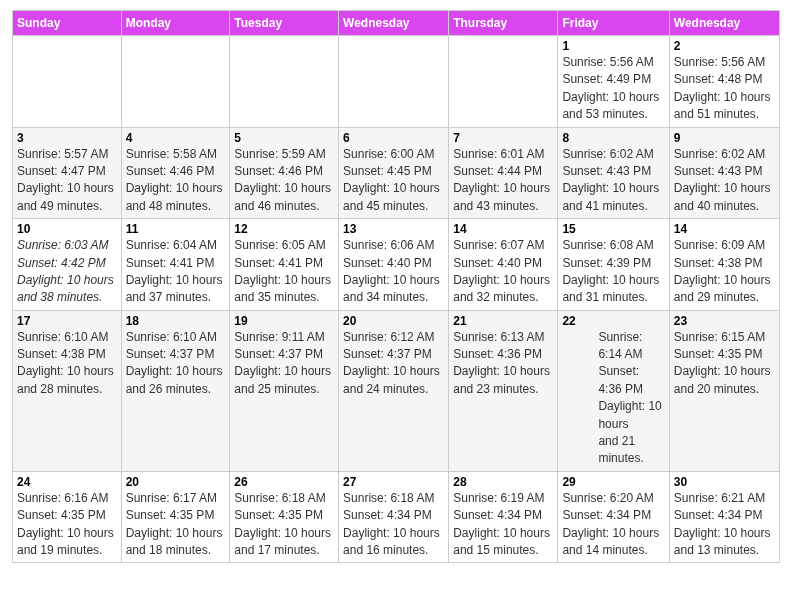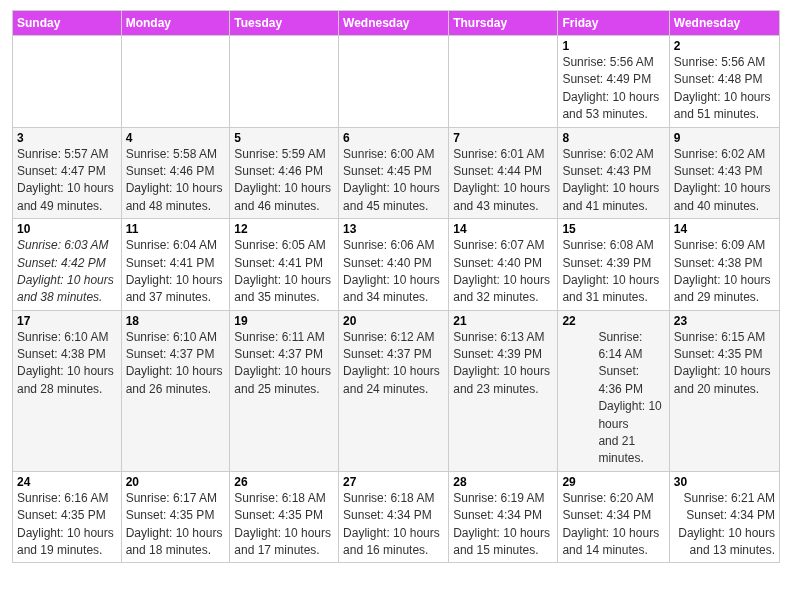--- a/index.html
+++ b/index.html
@@ -247,36 +247,36 @@
           </td>
           <td>
             <span class="day-number">18</span>
             <div class="day-info" style="white-space: pre-line;">Sunrise: 6:10 AM
 Sunset: 4:37 PM
 Daylight: 10 hours
 and 26 minutes.</div>
           </td>
           <td>
             <span class="day-number">19</span>
-            <div class="day-info" style="white-space: pre-line;">Sunrise: 6:11 AM
+            <div class="day-info" style="white-space: pre-line;">Sunrise: 9:11 AM
 Sunset: 4:37 PM
 Daylight: 10 hours
 and 25 minutes.</div>
           </td>
           <td>
             <span class="day-number">20</span>
             <div class="day-info" style="white-space: pre-line;">Sunrise: 6:12 AM
 Sunset: 4:37 PM
 Daylight: 10 hours
 and 24 minutes.</div>
           </td>
           <td>
             <span class="day-number">21</span>
             <div class="day-info" style="white-space: pre-line;">Sunrise: 6:13 AM
-Sunset: 4:39 PM
+Sunset: 4:36 PM
 Daylight: 10 hours
 and 23 minutes.</div>
           </td>
           <td>
             <span class="day-number">22</span>
             <div class="day-info" style="white-space: pre-line; margin-left: 36px;">Sunrise: 6:14 AM
 Sunset: 4:36 PM
 Daylight: 10 hours
 and 21 minutes.</div>
           </td>
@@ -326,21 +326,21 @@
           </td>
           <td>
             <span class="day-number">29</span>
             <div class="day-info" style="white-space: pre-line;">Sunrise: 6:20 AM
 Sunset: 4:34 PM
 Daylight: 10 hours
 and 14 minutes.</div>
           </td>
           <td>
             <span class="day-number">30</span>
-            <div class="day-info" style="white-space: pre-line; text-align: right;">Sunrise: 6:21 AM
+            <div class="day-info" style="white-space: pre-line;">Sunrise: 6:21 AM
 Sunset: 4:34 PM
 Daylight: 10 hours
 and 13 minutes.</div>
           </td>
         </tr>
       </tbody>
   </table>
 </div>
 
 </body></html>

